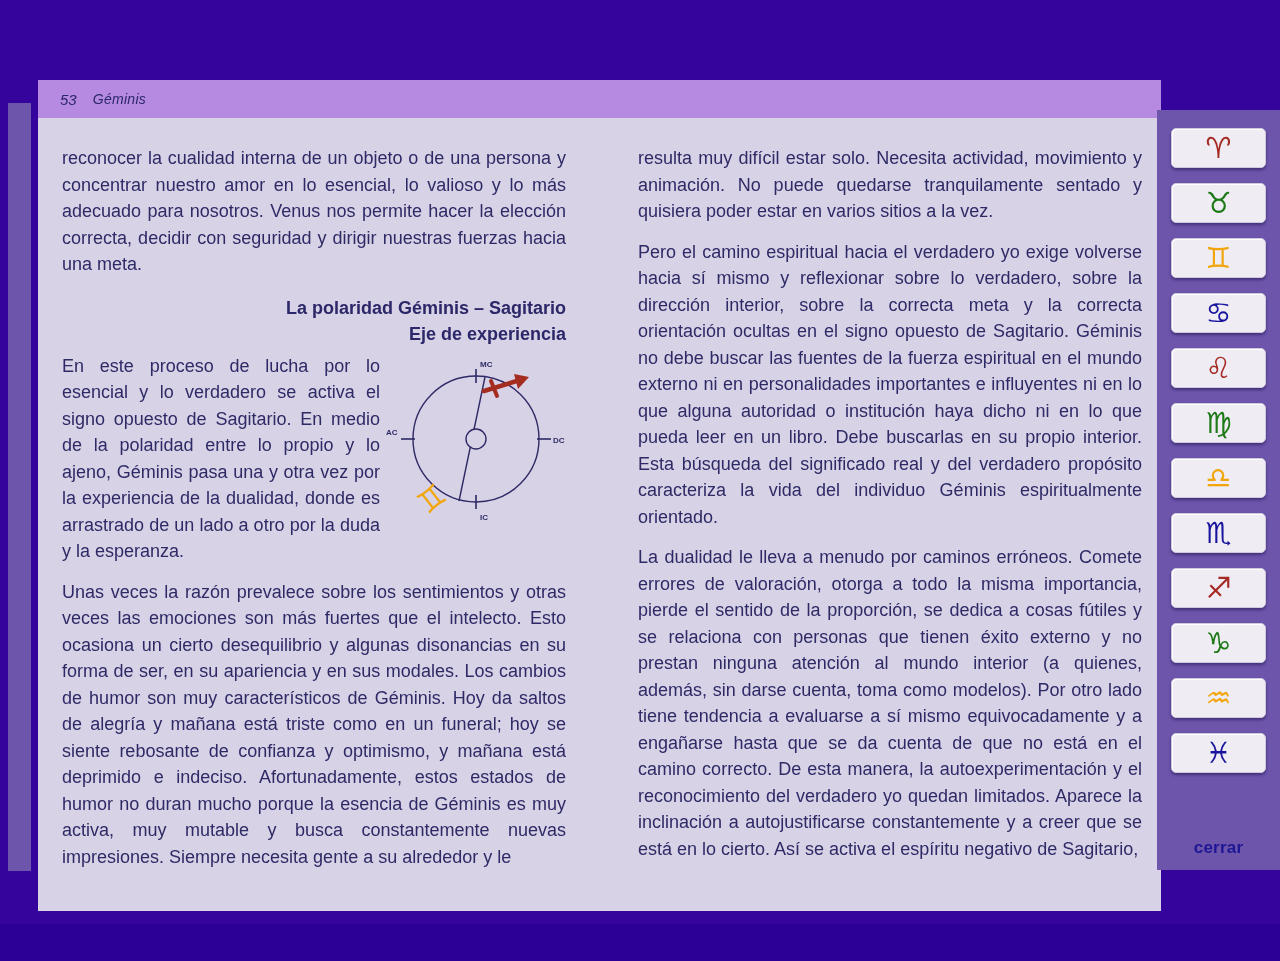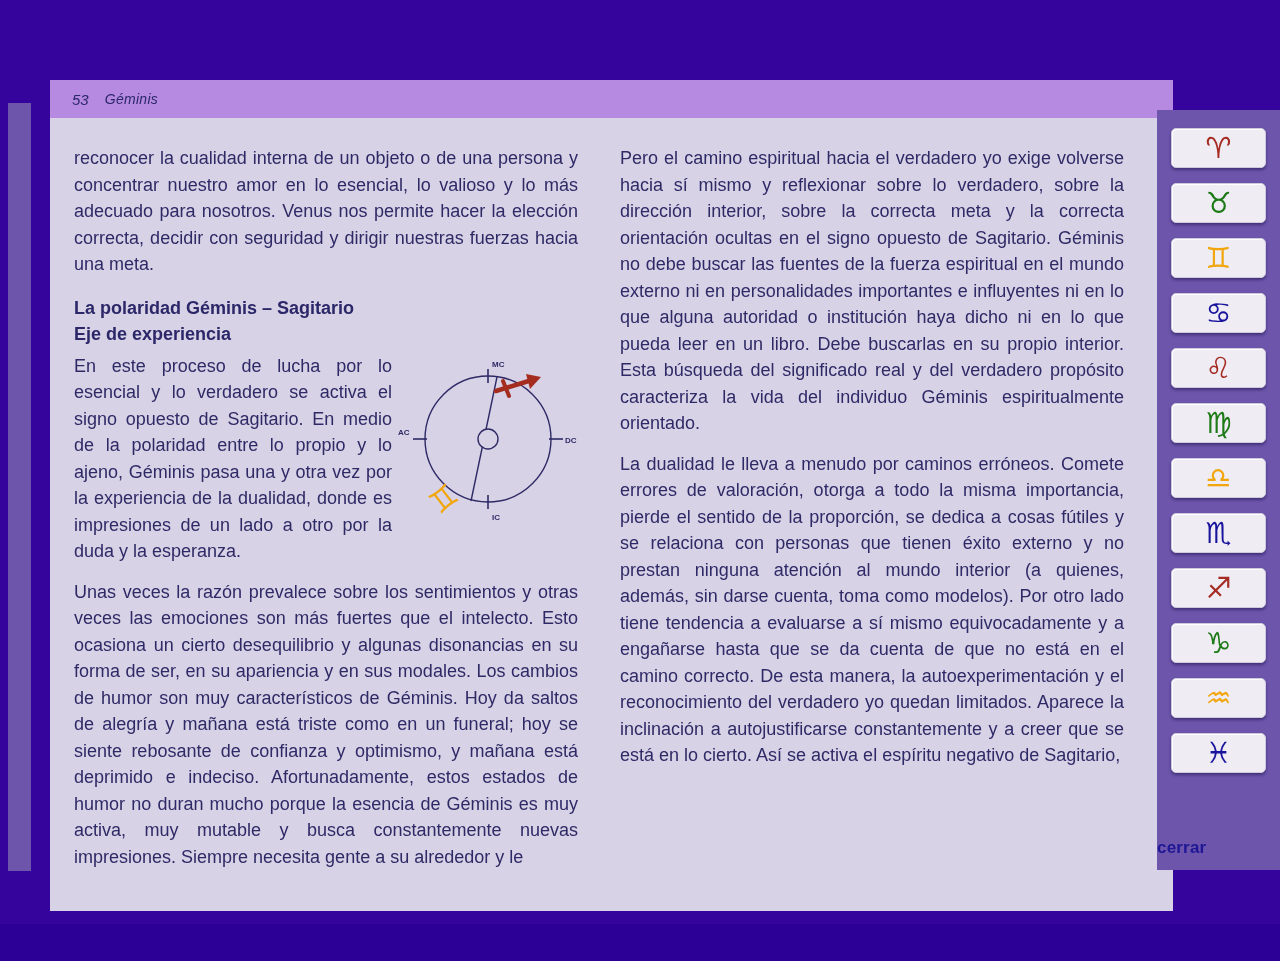--- a/index.html
+++ b/index.html
@@ -11,38 +11,38 @@
   .bottom-band{
     position:absolute;left:0;bottom:0;width:1280px;height:37px;
     background:#2c0096;
   }
   .left-strip{
     position:absolute;left:8px;top:103px;width:23px;height:768px;
     background:#6c55ab;
   }
   
   .page{
-    position:absolute;left:50px;top:80px;width:1123px;height:831px;
+    position:absolute;left:38px;top:80px;width:1123px;height:831px;
     background:#d8d2e6;
   }
   .page-header{
     height:38px;background:#b68ae0;display:flex;align-items:center;
     color:#2b2769;font-style:italic;
   }
   .page-header .pagenum{font-size:15px;margin-left:22px;}
   .page-header .pagetitle{font-size:14px;margin-left:16px;letter-spacing:.3px;}
   .page-body{
-    display:flex;gap:42px;padding:27px 16px 0 24px;
+    display:flex;gap:72px;padding:27px 16px 0 24px;
     color:#2e2a66;font-size:18px;line-height:26.5px;
   }
   .col{width:504px;text-align:justify;hyphens:auto;-webkit-hyphens:auto;}
   .col p{margin:0 0 14px 0;}
   .col h3{
     margin:17px 0 6px 0;font-size:18px;line-height:26px;font-weight:bold;
-    text-align:left;color:#2b2768;
+    text-align:right;color:#2b2768;
   }
   .diagram-float{
     float:right;width:180px;height:168px;margin:2px 0 4px 6px;
     shape-outside:margin-box;
   }
   
   .sidebar{
     position:absolute;left:1157px;top:110px;width:123px;height:760px;
     background:#6c55ab;
   }
@@ -55,21 +55,21 @@
     background:#efecf4;border:1px solid #cfc9dd;
     box-shadow:0 2px 3px rgba(18,4,60,.45), inset 1px 1px 0 #ffffff;
     display:flex;align-items:center;justify-content:center;
     cursor:pointer;
   }
   .sign-btn .glyph{
     font-family:"DejaVu Sans",sans-serif;
     font-size:29px;line-height:1;font-weight:bold;
   }
   .close-link{
-    position:absolute;left:0;bottom:12px;width:100%;text-align:left;
+    position:absolute;left:0;bottom:12px;width:100%;text-align:center;
     font-size:17px;font-weight:bold;color:#1e1694;cursor:pointer;
     letter-spacing:.2px;
   }
   
   .axis-label{font-family:"Liberation Sans",sans-serif;font-size:8px;font-weight:bold;fill:#2e2a66;}
 </style>
 </head>
 <body>
 
 <div class="bottom-band"></div>
@@ -103,26 +103,27 @@
             <text class="axis-label" x="167" y="88">DC</text>
             <text class="axis-label" x="94" y="165">IC</text>
             <g>
               <line x1="98" y1="36" x2="134" y2="25" stroke="#a42d20" stroke-width="4.5" stroke-linecap="round"></line>
               <polygon points="143,22 132,34 128,19" fill="#a42d20"></polygon>
               <line x1="105" y1="26" x2="111" y2="41" stroke="#a42d20" stroke-width="4" stroke-linecap="round"></line>
             </g>
             <text x="0" y="0" transform="translate(52,152) rotate(-38)" text-anchor="middle" fill="#f2a60d" style="font-family:'DejaVu Sans',sans-serif;font-size:30px;font-weight:bold;">♊</text>
           </svg>
         </span>
-        <span>En este proceso de lucha por lo esencial y lo verdadero se activa el signo opuesto de Sagitario. En medio de la polaridad entre lo propio y lo ajeno, Géminis pasa una y otra vez por la experiencia de la dualidad, donde es impresiones de un lado a otro por la duda y la esperanza.</span>
+        <span>En este proceso de lucha por lo esencial y lo verdadero se activa el signo opuesto de Sagitario. En medio de la polaridad entre lo propio y lo ajeno, Géminis pasa una y otra vez por la experiencia de la dualidad, donde es arrastrado de un lado a otro por la duda y la esperanza.</span>
       </p>
       <p>Unas veces la razón prevalece sobre los sentimientos y otras veces las emociones son más fuertes que el intelecto. Esto ocasiona un cierto desequilibrio y algunas disonancias en su forma de ser, en su apariencia y en sus modales. Los cambios de humor son muy característicos de Géminis. Hoy da saltos de alegría y mañana está triste como en un funeral; hoy se siente rebosante de confianza y optimismo, y mañana está deprimido e indeciso. Afortunadamente, estos estados de humor no duran mucho porque la esencia de Géminis es muy activa, muy mutable y busca constantemente nuevas impresiones. Siempre necesita gente a su alrededor y le</p>
     </div>
 
     <div class="col">
+      <p>resulta muy difícil estar solo. Necesita actividad, movimiento y animación. No puede quedarse tranquilamente sentado y quisiera poder estar en varios sitios a la vez.</p>
       <p>Pero el camino espiritual hacia el verdadero yo exige volverse hacia sí mismo y reflexionar sobre lo verdadero, sobre la dirección interior, sobre la correcta meta y la correcta orientación ocultas en el signo opuesto de Sagitario. Géminis no debe buscar las fuentes de la fuerza espiritual en el mundo externo ni en personalidades importantes e influyentes ni en lo que alguna autoridad o institución haya dicho ni en lo que pueda leer en un libro. Debe buscarlas en su propio interior. Esta búsqueda del significado real y del verdadero propósito caracteriza la vida del individuo Géminis espiritualmente orientado.</p>
       <p>La dualidad le lleva a menudo por caminos erróneos. Comete errores de valoración, otorga a todo la misma importancia, pierde el sentido de la proporción, se dedica a cosas fútiles y se relaciona con personas que tienen éxito externo y no prestan ninguna atención al mundo interior (a quienes, además, sin darse cuenta, toma como modelos). Por otro lado tiene tendencia a evaluarse a sí mismo equivocadamente y a engañarse hasta que se da cuenta de que no está en el camino correcto. De esta manera, la autoexperimentación y el reconocimiento del verdadero yo quedan limitados. Aparece la inclinación a autojustificarse constantemente y a creer que se está en lo cierto. Así se activa el espíritu negativo de Sagitario,</p>
     </div>
 
   </div>
 </div>
 
 <div class="sidebar">
   <div class="sign-buttons">
     <button class="sign-btn">

